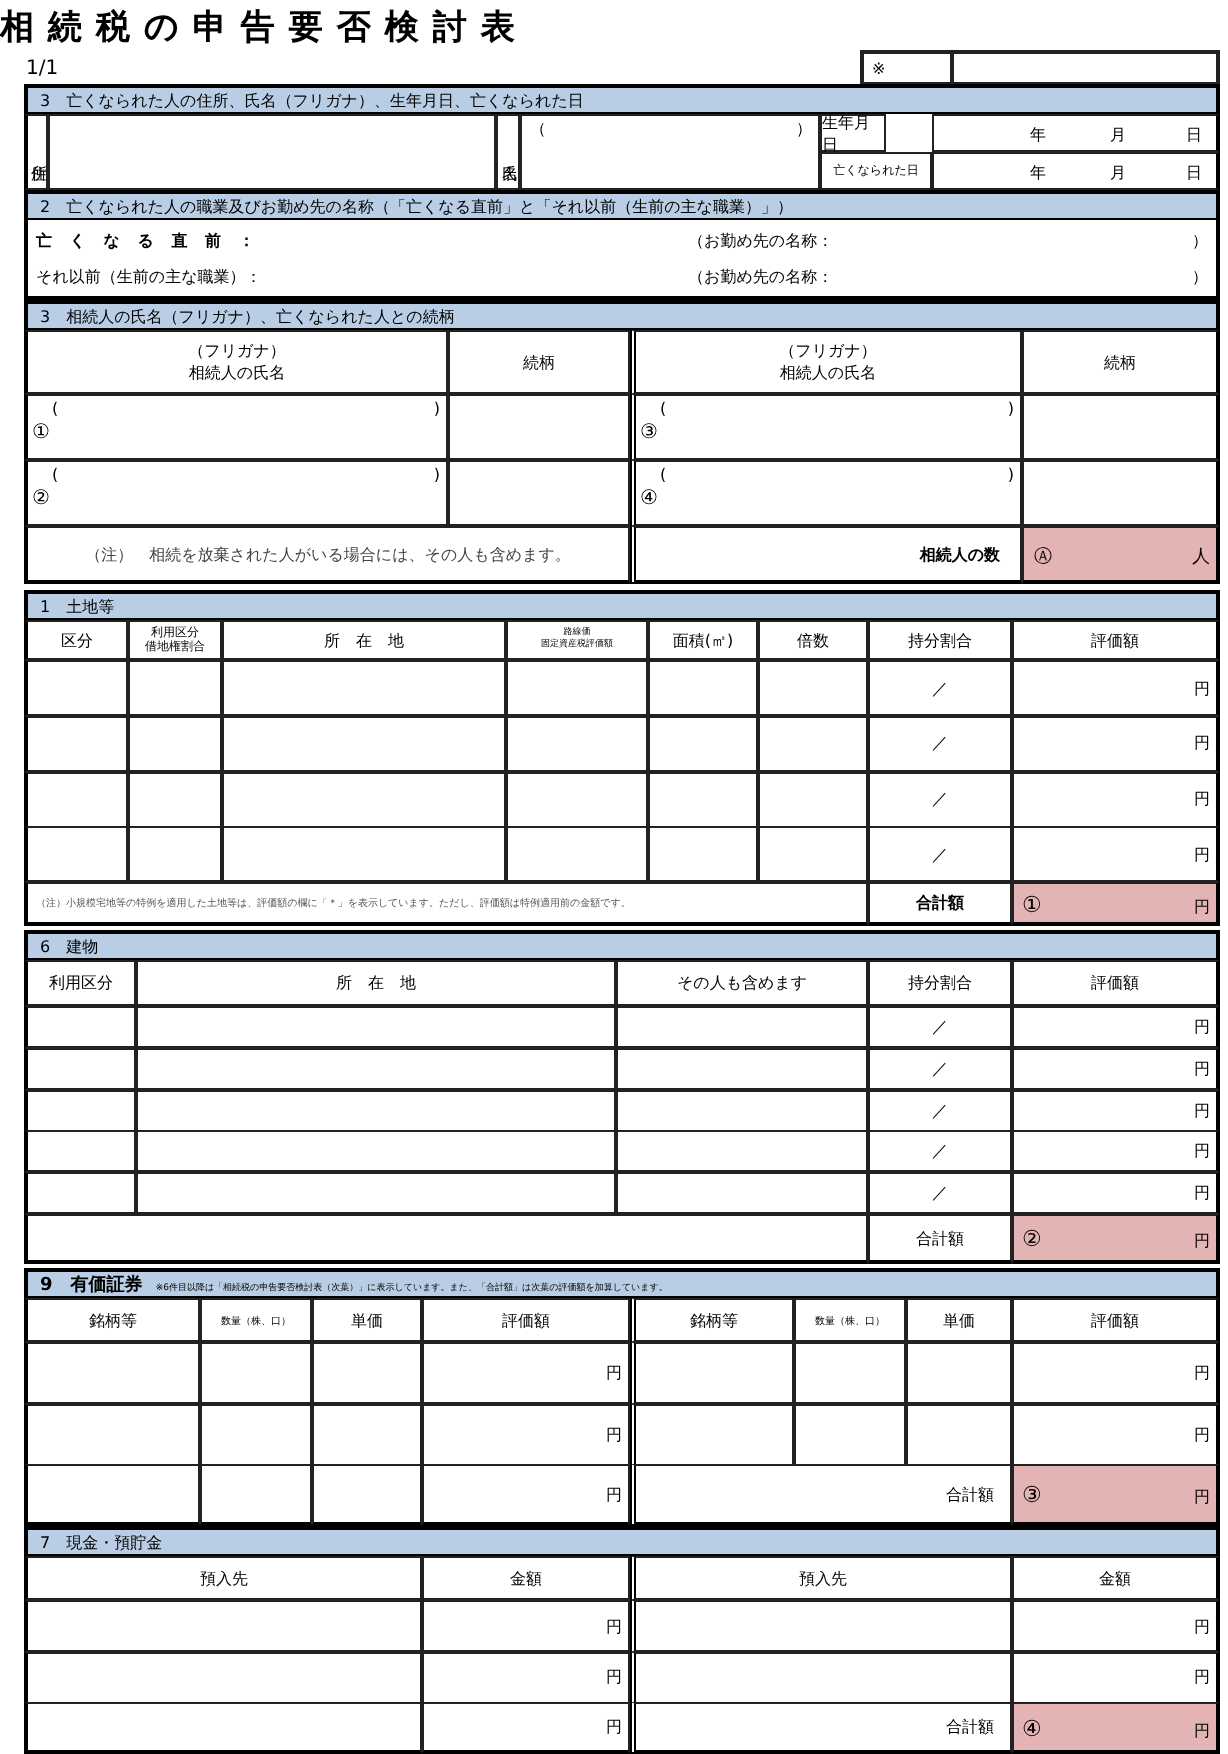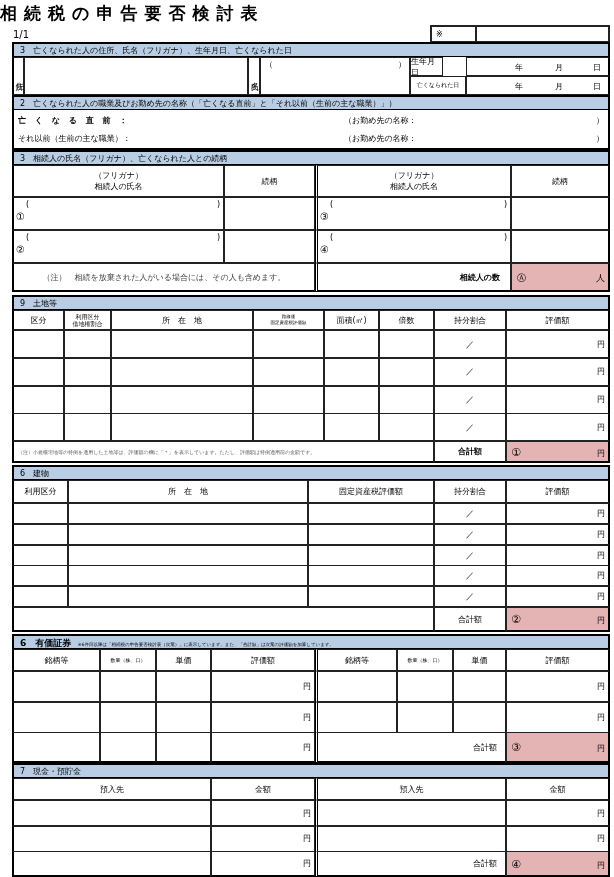--- a/index.html
+++ b/index.html
@@ -94,21 +94,21 @@
     <span class="t" style="right:3px;top:2px;">)</span>
 </div>
 <div class="abs cell" style="left:511px;top:230px;width:99px;height:33px;border-right:2px solid #000;"></div>
 <div class="abs cell" style="left:12px;top:263px;width:303px;height:29px;border-left:2px solid #000;border-bottom:2px solid #000;color:#444;">（注）　相続を放棄された人がいる場合には、その人も含めます。</div>
 <div class="abs cell" style="left:315px;top:263px;width:196px;height:29px;border-left:3px double #000;border-bottom:2px solid #000;justify-content:flex-end;padding-right:10px;font-weight:bold;">相続人の数</div>
 <div class="abs cell pink" style="left:511px;top:263px;width:99px;height:29px;border-right:2px solid #000;border-bottom:2px solid #000;">
   <span class="t" style="left:5px;top:8px;font-size:9px;">Ⓐ</span>
   <span class="t" style="right:3px;top:8px;font-size:9px;">人</span>
 </div>
 
-<div class="abs sec" style="left:12px;top:295px;width:598px;height:15px;">9　土地等</div>
+<div class="abs sec" style="left:12px;top:295px;width:598px;height:15px;">1　土地等</div>
 <div class="abs cell" style="left:12px;top:310px;width:52px;height:20px;border-left:2px solid #000;">区分</div>
 <div class="abs cell" style="left:64px;top:310px;width:47px;height:20px;font-size:6px;line-height:7px;white-space:pre;text-align:center;">利用区分
 借地権割合</div>
 <div class="abs cell" style="left:111px;top:310px;width:142px;height:20px;">所　在　地</div>
 <div class="abs cell" style="left:253px;top:310px;width:71px;height:20px;font-size:4.5px;line-height:6px;white-space:pre;text-align:center;">路線価
 固定資産税評価額</div>
 <div class="abs cell" style="left:324px;top:310px;width:55px;height:20px;">面積(㎡)</div>
 <div class="abs cell" style="left:379px;top:310px;width:55px;height:20px;">倍数</div>
 <div class="abs cell" style="left:434px;top:310px;width:72px;height:20px;">持分割合</div>
 <div class="abs cell" style="left:506px;top:310px;width:104px;height:20px;border-right:2px solid #000;">評価額</div>
@@ -118,35 +118,35 @@
 <div class="abs cell" style="left:12px;top:441px;width:422px;height:22px;border-left:2px solid #000;border-bottom:2px solid #000;font-size:5px;color:#555;justify-content:flex-start;padding-left:4px;">（注）小規模宅地等の特例を適用した土地等は、評価額の欄に「＊」を表示しています。ただし、評価額は特例適用前の金額です。</div>
 <div class="abs cell bold" style="left:434px;top:441px;width:72px;height:22px;border-bottom:2px solid #000;">合計額</div>
 <div class="abs cell pink" style="left:506px;top:441px;width:104px;height:22px;border-right:2px solid #000;border-bottom:2px solid #000;">
   <span class="t" style="left:4px;top:4px;font-size:11px;">①</span>
   <span class="t" style="right:3px;top:6px;">円</span>
 </div>
 
 <div class="abs sec" style="left:12px;top:465px;width:598px;height:15px;">6　建物</div>
 <div class="abs cell" style="left:12px;top:480px;width:56px;height:23px;border-left:2px solid #000;">利用区分</div>
 <div class="abs cell" style="left:68px;top:480px;width:240px;height:23px;">所　在　地</div>
-<div class="abs cell" style="left:308px;top:480px;width:126px;height:23px;">固定資産税評価額</div>
+<div class="abs cell" style="left:308px;top:480px;width:126px;height:23px;">その人も含めます</div>
 <div class="abs cell" style="left:434px;top:480px;width:72px;height:23px;">持分割合</div>
 <div class="abs cell" style="left:506px;top:480px;width:104px;height:23px;border-right:2px solid #000;">評価額</div>
 
 <div id="building-rows"></div>
 
 <div class="abs cell" style="left:12px;top:607px;width:422px;height:25px;border-left:2px solid #000;border-bottom:2px solid #000;"></div>
 <div class="abs cell" style="left:434px;top:607px;width:72px;height:25px;border-bottom:2px solid #000;">合計額</div>
 <div class="abs cell pink" style="left:506px;top:607px;width:104px;height:25px;border-right:2px solid #000;border-bottom:2px solid #000;">
   <span class="t" style="left:4px;top:5px;font-size:11px;">②</span>
   <span class="t" style="right:3px;top:7px;">円</span>
 </div>
 
 <div class="abs sec" style="left:12px;top:634px;width:598px;height:15px;">
-  <span class="bold" style="font-size:9px;">6　有価証券</span>
+  <span class="bold" style="font-size:9px;">9　有価証券</span>
   <span style="font-size:4.5px;margin-left:4px;">※6件目以降は「相続税の申告要否検討表（次葉）」に表示しています。また、「合計額」は次葉の評価額を加算しています。</span>
 </div>
 <div id="sec6-grid"></div>
 
 <div class="abs sec" style="left:12px;top:763px;width:598px;height:15px;">7　現金・預貯金</div>
 <div id="sec7-grid"></div>
 
 <div class="abs cell " style="left:12px;top:330px;width:52px;height:28px;border-left:2px solid #000;"></div>
 <div class="abs cell " style="left:64px;top:330px;width:47px;height:28px;"></div>
 <div class="abs cell " style="left:111px;top:330px;width:142px;height:28px;"></div>

